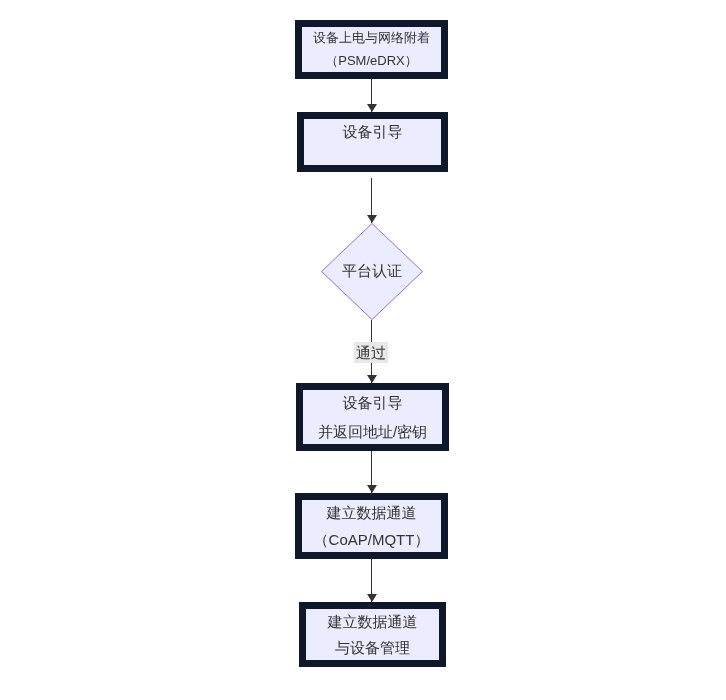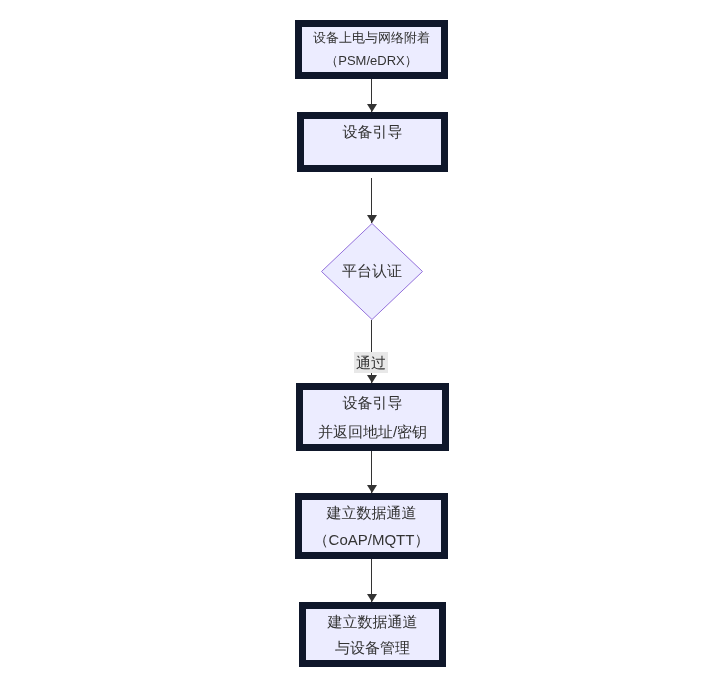--- a/index.html
+++ b/index.html
@@ -48,21 +48,20 @@
   }
   .edge-label {
     position: absolute;
     transform: translateX(-50%);
     background: #E8E8E8;
     color: #333333;
     font-size: 15px;
     line-height: 21px;
     padding: 0 2px;
     white-space: nowrap;
-    margin-top: 10px;
   }
   .diamond-wrap {
     position: absolute;
     left: 321px;
     top: 223px;
     width: 102px;
     height: 97px;
   }
   .diamond-wrap svg {
     position: absolute;

